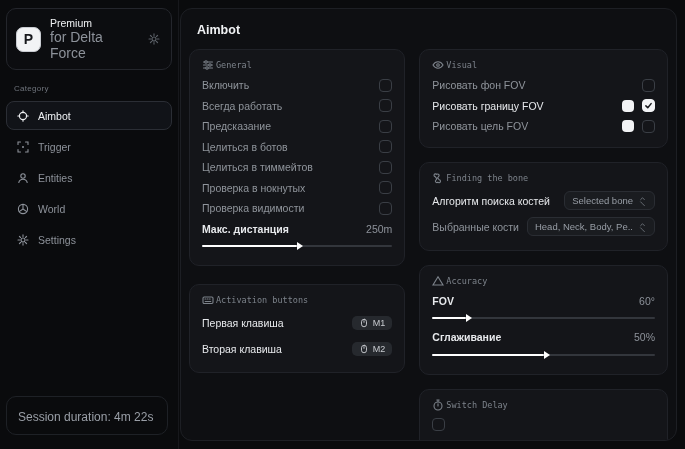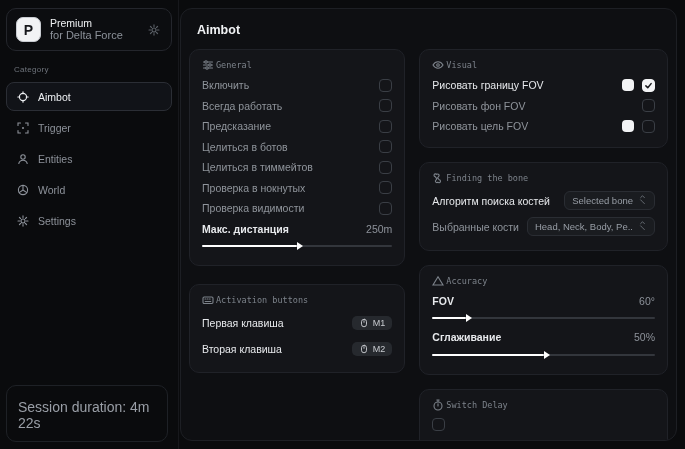--- a/index.html
+++ b/index.html
@@ -14,33 +14,33 @@
   
   .sidebar { position:absolute; left:0; top:0; width:179px; height:449px;
     border-right:1px solid #17181c; padding:8px 6px; }
   .premium-box { border:1px solid #24262c; border-radius:10px; padding:8px 9px;
     display:flex; align-items:center; gap:9px; background:#0c0d10; }
   .logo { width:25px; height:25px; border-radius:7px; background:#f2f3f5;
     color:#17181c; font-weight:bold; font-size:14px; display:flex;
     align-items:center; justify-content:center; border:1px solid #c9ccd2; }
   .premium-text { flex:1; line-height:1.15; }
   .premium-name { font-size:10.5px; font-weight:normal; color:#f0f2f4; }
-  .premium-sub { font-size:11px; color:#8d929a; }
+  .premium-sub { font-size:14px; color:#8d929a; }
   .mini-btn { color:#5c6168; width:16px; height:16px; display:flex;
     align-items:center; justify-content:center; cursor:pointer; }
   .category-label { font-size:8px; color:#6f747c; margin:14px 0 8px 8px;
     letter-spacing:.3px; }
   .nav-item { display:flex; align-items:center; gap:9px; padding:7px 9px;
     border-radius:8px; font-size:10.5px; color:#8d929a; margin-bottom:2px;
     border:1px solid transparent; cursor:pointer; }
   .nav-item.active { color:#eef0f3; border-color:#2b2e35; background:#111318; }
   .nav-item .nicon { width:13px; height:13px; display:flex; align-items:center; justify-content:center; }
-  .session-box { position:absolute; left:6px; right:10px; bottom:7px;
+  .session-box { position:absolute; left:6px; right:10px; bottom:14px;
     border:1px solid #1e2126; border-radius:10px; padding:13px 11px 10px;
-    font-size:14px; color:#9a9fa7; }
+    font-size:12px; color:#9a9fa7; }
   
   .panel { position:absolute; left:180px; top:8px; width:497px; height:433px;
     background:#0e0f12; border:1px solid #1d1f24; border-radius:12px;
     padding:8px; overflow:hidden; }
   .page-title { font-size:12.5px; font-weight:bold; color:#f0f2f4;
     margin:6px 8px 12px; }
   .cols { display:flex; gap:14px; align-items:flex-start; }
   .col-left { width:233px; }
   .col-right { flex:1; }
   .card { background:#141519; border:1px solid #202228; border-radius:10px;
@@ -69,21 +69,21 @@
   .slider .fill { position:absolute; left:0; top:4px; height:2px;
     background:#fff; border-radius:2px; }
   .slider .thumb { position:absolute; top:1px; width:0; height:0;
     border-left:6px solid #fff; border-top:4px solid transparent;
     border-bottom:4px solid transparent; }
   
   .key-badge { display:flex; align-items:center; gap:4px; background:#26292e;
     border-radius:5px; padding:2px 7px; font-size:9px; color:#c9ccd1;
     cursor:pointer; }
   
-  .dd { display:flex; align-items:flex-start; gap:5px; background:#1a1c20;
+  .dd { display:flex; align-items:flex-end; gap:5px; background:#1a1c20;
     border:1px solid #2a2d33; border-radius:6px; padding:3px 7px;
     font-size:9.5px; color:#989ea6; white-space:nowrap; cursor:pointer; flex:none; }
   .dd .chev { color:#787e86; display:flex; }
   svg { display:block; }
 </style>
 </head>
 <body>
 
 <div class="sidebar">
   <div class="premium-box">
@@ -247,31 +247,31 @@
           <div class="card-header">
             <span class="cicon">
               <svg width="12" height="12" viewBox="0 0 12 12" fill="none" stroke="currentColor" stroke-width="1.1" stroke-linecap="round">
                 <path d="M1 6s1.9-3.2 5-3.2S11 6 11 6s-1.9 3.2-5 3.2S1 6 1 6z"></path>
                 <circle cx="6" cy="6" r="1.3"></circle>
               </svg>
             </span>
             <span>Visual</span>
           </div>
           <div class="row">
+            <span class="lbl">Рисовать фон FOV</span>
+            <span class="cb"></span>
+          </div>
+          <div class="row">
             <span class="lbl bright">Рисовать границу FOV</span>
             <span class="swatch"></span>
             <span class="cb checked">
               <svg width="9" height="9" viewBox="0 0 12 12" fill="none" stroke="#17181c" stroke-width="2" stroke-linecap="round" stroke-linejoin="round">
                 <path d="M2.5 6.5 5 9l4.5-5.5"></path>
               </svg>
             </span>
-          </div>
-          <div class="row">
-            <span class="lbl">Рисовать фон FOV</span>
-            <span class="cb"></span>
           </div>
           <div class="row">
             <span class="lbl">Рисовать цель FOV</span>
             <span class="swatch"></span>
             <span class="cb"></span>
           </div>
         </div>
         <div class="card">
           <div class="card-header">
             <span class="cicon">

